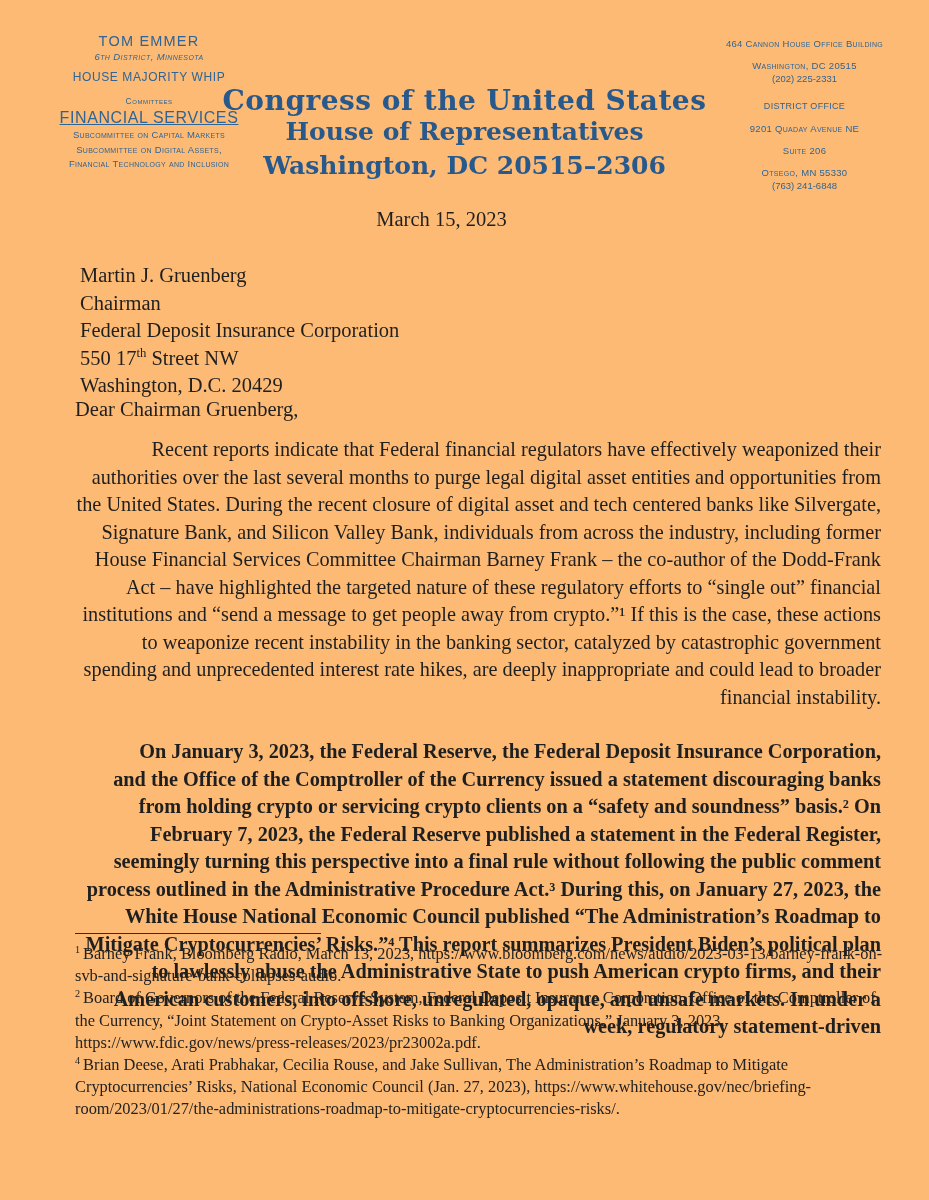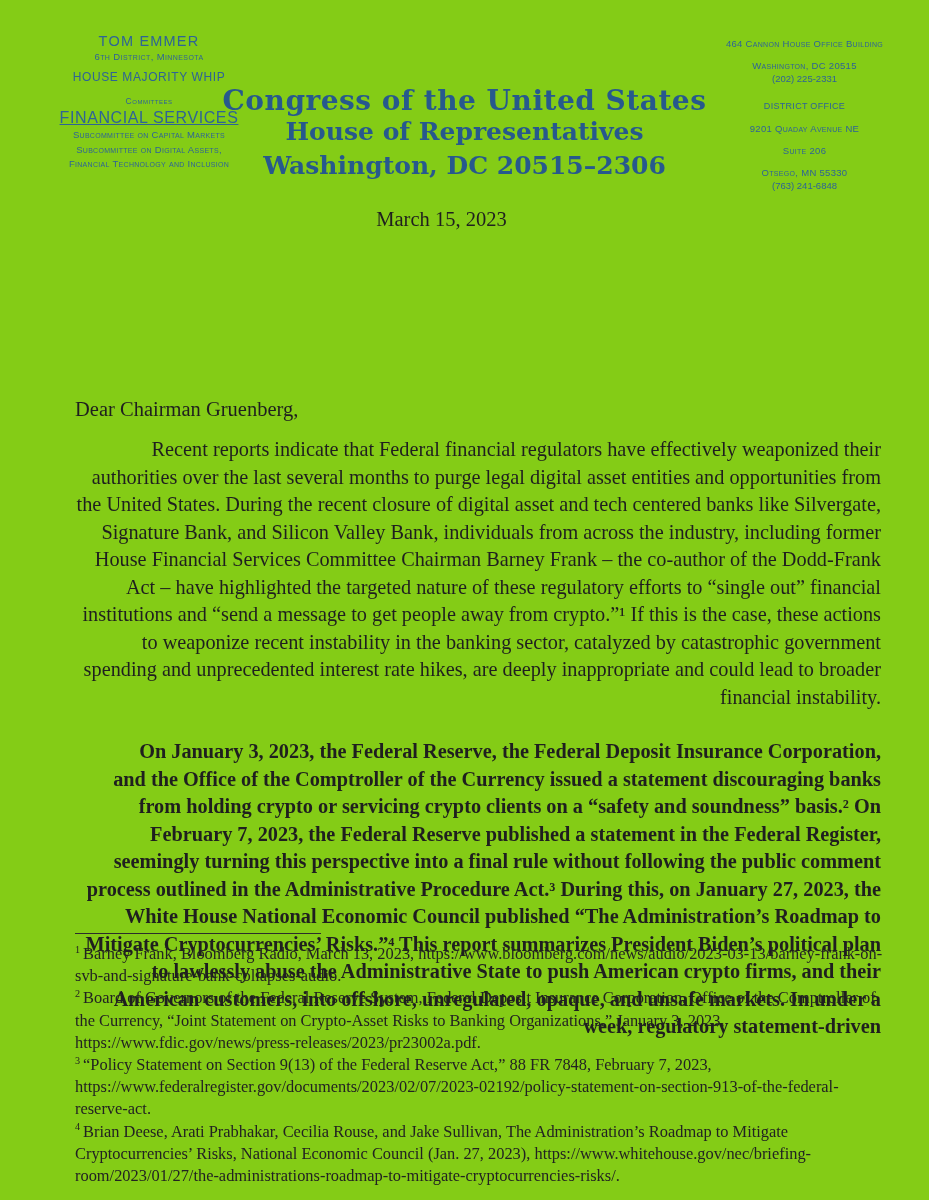--- a/index.html
+++ b/index.html
@@ -1,35 +1,35 @@
 <!DOCTYPE html>
 <html><head>
 <meta charset="utf-8">
 <style>
   html, body { margin: 0; padding: 0; background: #ffffff; }
   .page {
     position: relative;
     width: 929px;
     height: 1200px;
-    background: #84cc16;
+    background: #fdba74;
     overflow: hidden;
     font-family: "Liberation Serif", "DejaVu Serif", serif;
     color: #1f1f1f;
   }
 
   
   .lh-left {
     position: absolute;
     left: 25px; top: 33px; width: 248px;
     text-align: center;
     color: #2e6496;
     font-family: "Liberation Sans", "DejaVu Sans", sans-serif;
   }
   .lh-left .name { font-size: 14.5px; letter-spacing: 1.2px; font-weight: 500; }
-  .lh-left .district { font-size: 9.5px; font-variant: small-caps; letter-spacing: 0.4px; margin-top: 2px; }
+  .lh-left .district { font-size: 9.5px; font-variant: small-caps; letter-spacing: 0.4px; margin-top: 2px; font-style: italic; }
   .lh-left .role { font-size: 12px; letter-spacing: 0.6px; margin-top: 8px; }
   .lh-left .committees-label { font-size: 8.5px; font-variant: small-caps; letter-spacing: 0.5px; margin-top: 12px; }
   .lh-left .committee { font-size: 16px; letter-spacing: 0.6px; margin-top: 3px; text-decoration: underline; }
   .lh-left .subcommittee { font-size: 9.5px; font-variant: small-caps; letter-spacing: 0.3px; line-height: 13.5px; margin-top: 1px; }
 
   .lh-center {
     position: absolute;
     left: 0; right: 0; top: 84px;
     text-align: center;
     color: #27598d;
@@ -127,29 +127,35 @@
     <div class="phone">(202) 225-2331</div>
     <div class="line district-label">DISTRICT OFFICE</div>
     <div class="line">9201 Quaday Avenue NE</div>
     <div class="line">Suite 206</div>
     <div class="line">Otsego, MN 55330</div>
     <div class="phone">(763) 241-6848</div>
   </div>
 
   <div class="date-row">March 15, 2023</div>
 
+  <div class="recipient">
+    <div>Martin J. Gruenberg</div>
+    <div>Chairman</div>
+    <div>Federal Deposit Insurance Corporation</div>
+    <div><span>550 17</span><sup class="marker">th</sup><span> Street NW</span></div>
+    <div>Washington, D.C. 20429</div>
+  </div>
 
   <div class="salutation">Dear Chairman Gruenberg,</div>
 
   <div class="letter-body">
     <p>Recent reports indicate that Federal financial regulators have effectively weaponized their authorities over the last several months to purge legal digital asset entities and opportunities from the United States. During the recent closure of digital asset and tech centered banks like Silvergate, Signature Bank, and Silicon Valley Bank, individuals from across the industry, including former House Financial Services Committee Chairman Barney Frank – the co-author of the Dodd-Frank Act – have highlighted the targeted nature of these regulatory efforts to “single out” financial institutions and “send a message to get people away from crypto.”¹ If this is the case, these actions to weaponize recent instability in the banking sector, catalyzed by catastrophic government spending and unprecedented interest rate hikes, are deeply inappropriate and could lead to broader financial instability.</p>
     <p>On January 3, 2023, the Federal Reserve, the Federal Deposit Insurance Corporation, and the Office of the Comptroller of the Currency issued a statement discouraging banks from holding crypto or servicing crypto clients on a “safety and soundness” basis.² On February 7, 2023, the Federal Reserve published a statement in the Federal Register, seemingly turning this perspective into a final rule without following the public comment process outlined in the Administrative Procedure Act.³ During this, on January 27, 2023, the White House National Economic Council published “The Administration’s Roadmap to Mitigate Cryptocurrencies’ Risks.”⁴ This report summarizes President Biden’s political plan to lawlessly abuse the Administrative State to push American crypto firms, and their American customers, into offshore, unregulated, opaque, and unsafe markets. In under a week, regulatory statement-driven</p>
   </div>
 
   <hr class="footnote-rule">
   <div class="footnotes">
     <div class="footnote"><sup class="marker">1</sup><span>Barney Frank, Bloomberg Radio, March 13, 2023, https://www.bloomberg.com/news/audio/2023-03-13/barney-frank-on-svb-and-signature-bank-collapses-audio.</span></div>
     <div class="footnote"><sup class="marker">2</sup><span>Board of Governors of the Federal Reserve System, Federal Deposit Insurance Corporation, Office of the Comptroller of the Currency, “Joint Statement on Crypto-Asset Risks to Banking Organizations,” January 3, 2023, https://www.fdic.gov/news/press-releases/2023/pr23002a.pdf.</span></div>
-    <div class="footnote"><sup class="marker">3</sup><span>“Policy Statement on Section 9(13) of the Federal Reserve Act,” 88 FR 7848, February 7, 2023, https://www.federalregister.gov/documents/2023/02/07/2023-02192/policy-statement-on-section-913-of-the-federal-reserve-act.</span></div>
     <div class="footnote"><sup class="marker">4</sup><span>Brian Deese, Arati Prabhakar, Cecilia Rouse, and Jake Sullivan, The Administration’s Roadmap to Mitigate Cryptocurrencies’ Risks, National Economic Council (Jan. 27, 2023), https://www.whitehouse.gov/nec/briefing-room/2023/01/27/the-administrations-roadmap-to-mitigate-cryptocurrencies-risks/.</span></div>
   </div>
 
 </div>
 
 </body></html>

